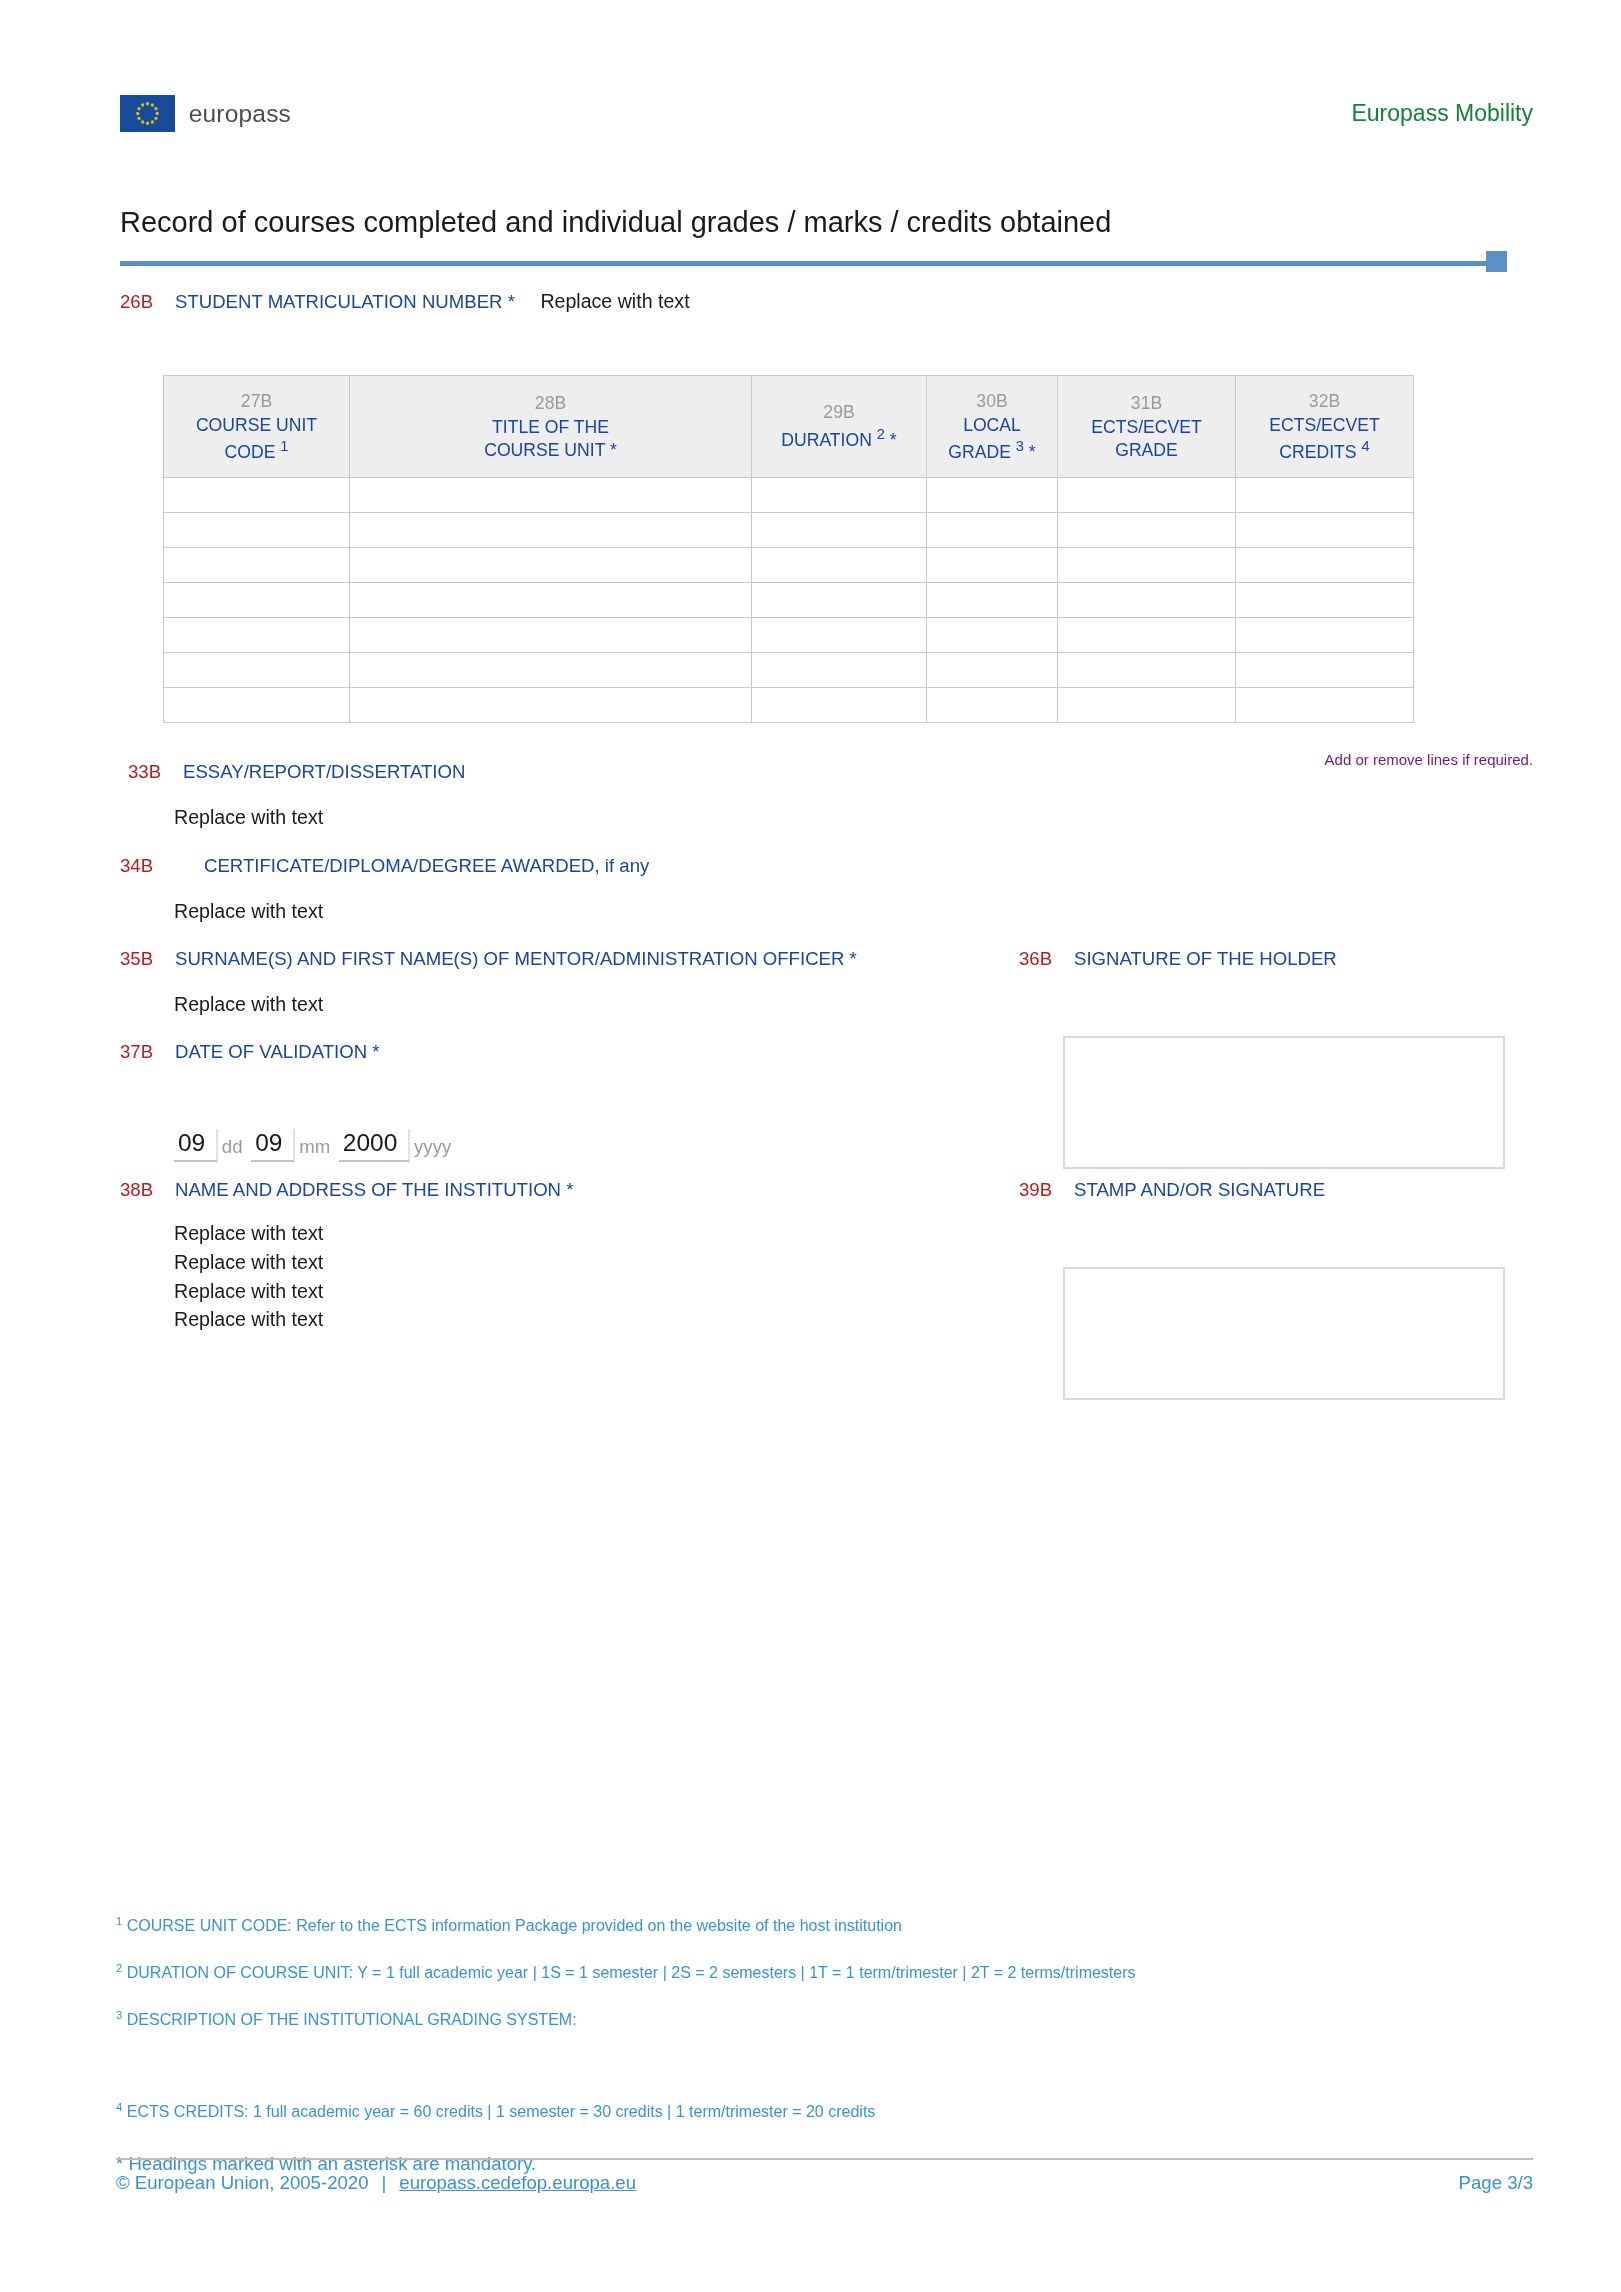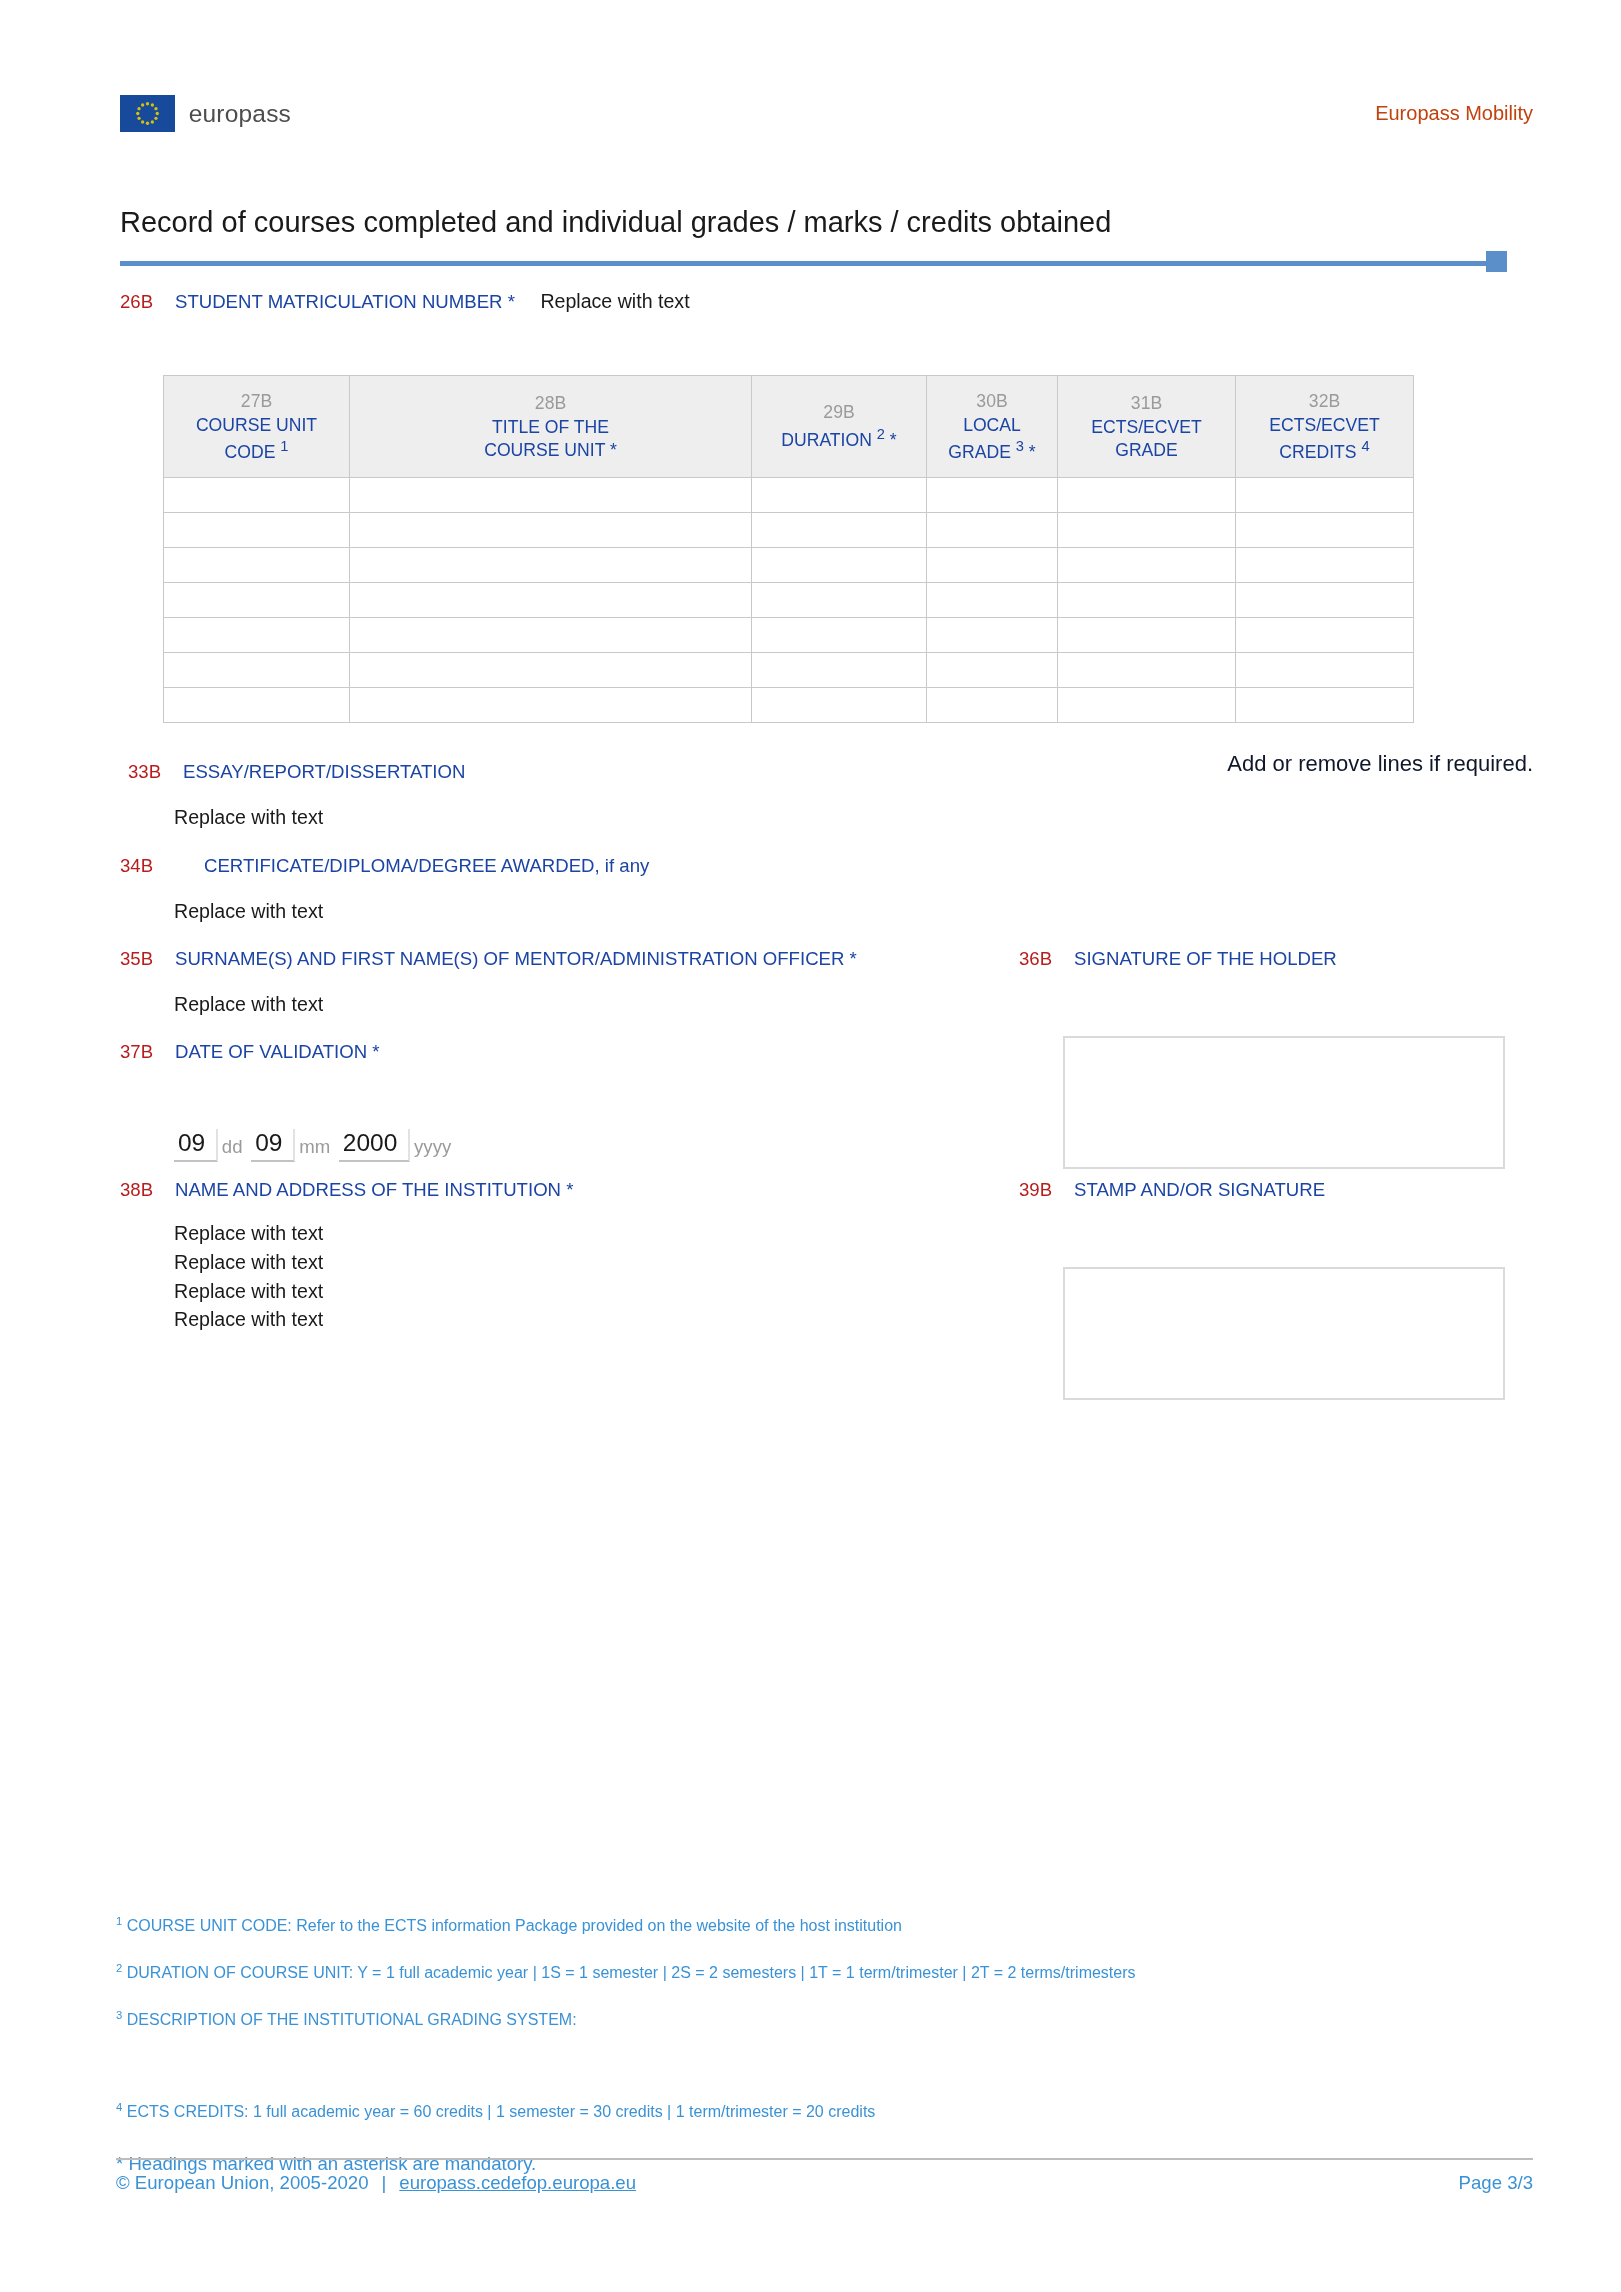--- a/index.html
+++ b/index.html
@@ -46,22 +46,22 @@
     flex: none;
   }
   .eu-flag svg { display: block; }
   .brand-name {
     font-size: 24.5px;
     color: #4d4d4d;
     letter-spacing: 0.2px;
     font-weight: 400;
   }
   .doc-type {
-    font-size: 20px;
-    color: #c2410c;
+    font-size: 23px;
+    color: #15803d;
     font-weight: 400;
     white-space: nowrap;
   }
 
   
   .title-block {
     position: absolute;
     top: 204px;
     left: 120px;
     right: 88px;
@@ -153,22 +153,22 @@
   .th-label {
     display: block;
     color: #1b44a5;
     font-size: 17.6px;
     line-height: 1.28;
   }
   .note-right {
     position: absolute;
     right: 88px;
     top: 751px;
-    color: #0f172a;
-    font-size: 22px;
+    color: #701a75;
+    font-size: 15px;
     text-align: right;
   }
 
   
   .date-widget {
     position: absolute;
     left: 174px;
     top: 1129px;
     display: flex;
     gap: 8.8px;

